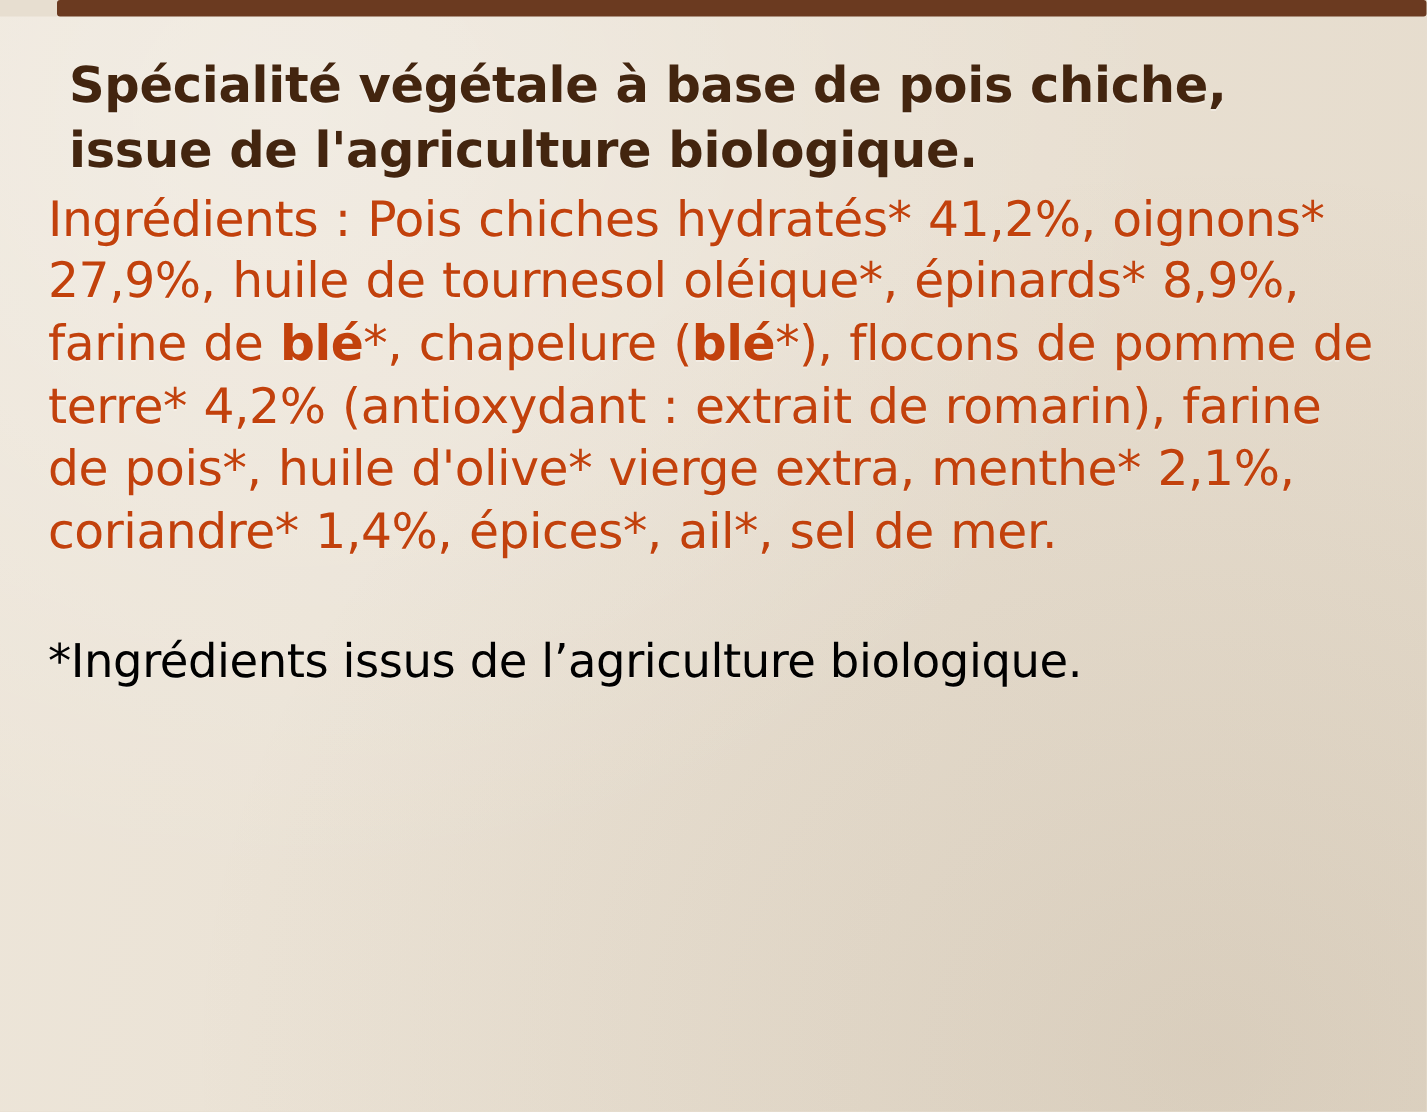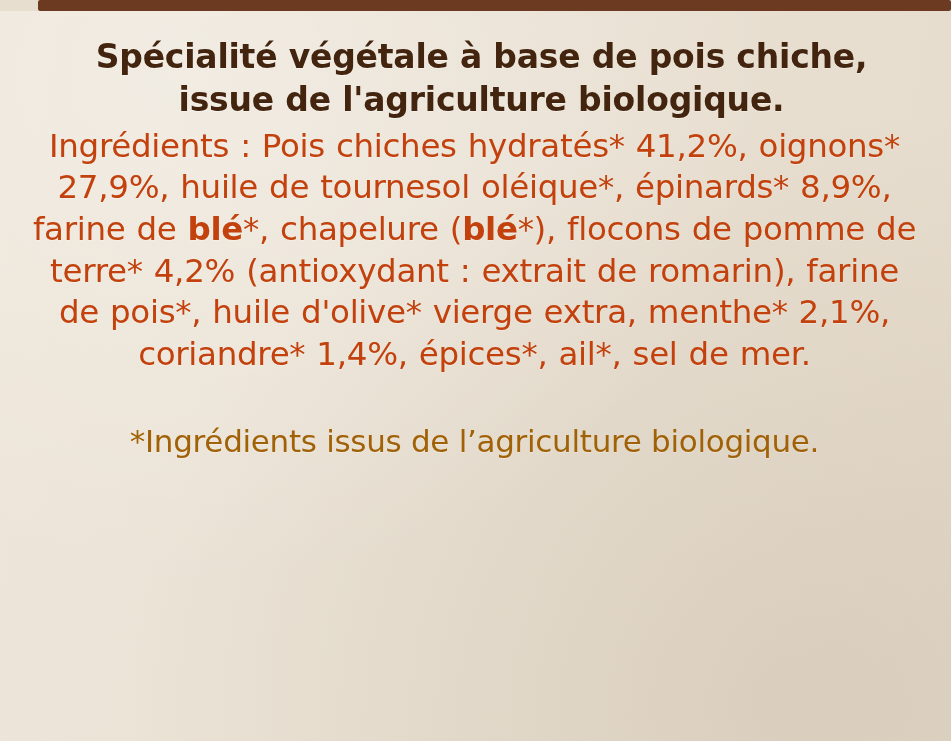--- a/index.html
+++ b/index.html
@@ -40,21 +40,20 @@
     width: 38px;
     height: 11px;
     background: #e7ded0;
   }
   .sheet {
     position: absolute;
     inset: 0;
     padding: 28px 34px 16px 32px;
     box-sizing: border-box;
     color: #4a2a14;
-    text-align: center;
   }
   .headline {
     font-size: 33px;
     font-weight: bold;
     line-height: 1.30;
     letter-spacing: -0.2px;
     color: #43250f;
     margin: 8px 0 2px 14px;
     text-shadow: 0 1px 0 rgba(255,255,255,0.35);
   }
@@ -70,21 +69,21 @@
   .ingredients .label {
     
     font-weight: normal;
   }
   .ingredients b {
     font-weight: bold;
   }
   .footnotes {
     font-size: 31px;
     line-height: 1.30;
-    color: #a16207;
+    color: #000000;
     margin-top: 46px;
     letter-spacing: -0.3px;
     text-shadow: 0 1px 0 rgba(255,255,255,0.3);
   }
   .footnotes p {
     margin: 0;
   }
   .footnotes p + p {
     margin-top: 2px;
   }

